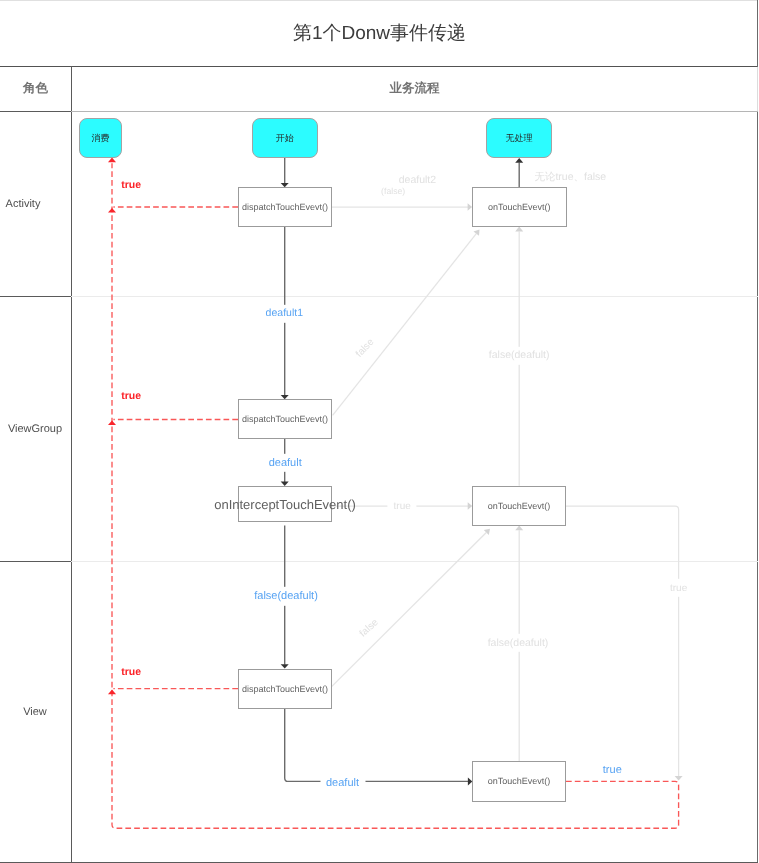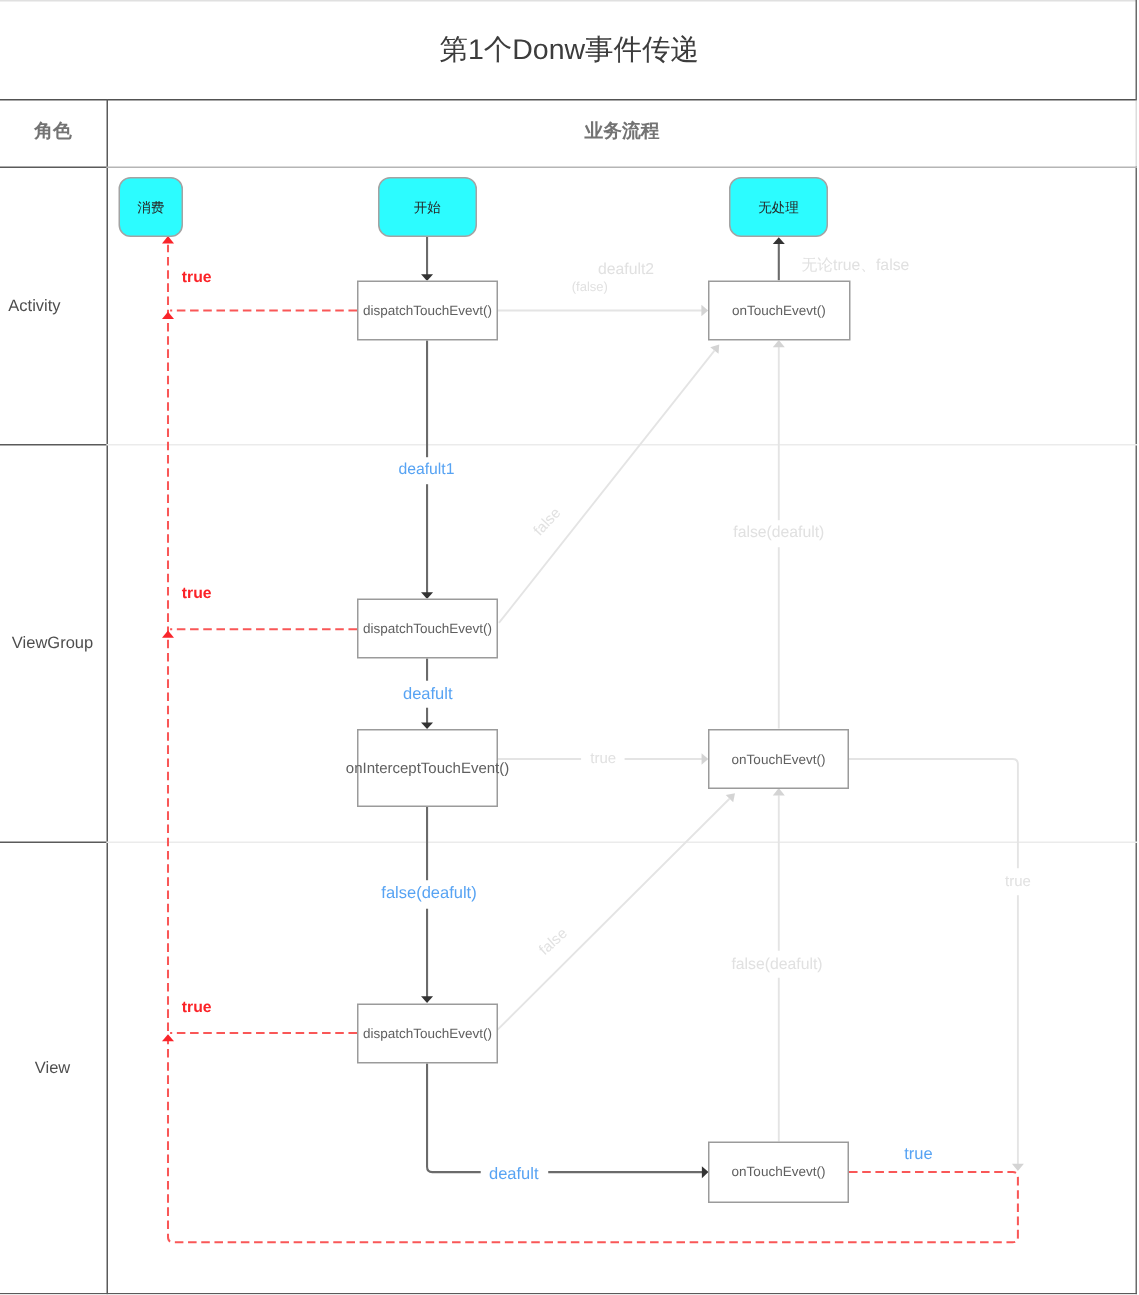--- a/index.html
+++ b/index.html
@@ -97,21 +97,21 @@
   </svg>
 
   <div class="node cyan" style="left:79px;top:118px;width:43px;height:40px;">消费</div>
   <div class="node cyan" style="left:252px;top:118px;width:65.5px;height:40px;">开始</div>
   <div class="node cyan" style="left:486px;top:118px;width:66px;height:40px;">无处理</div>
 
   <div class="node proc" style="left:238px;top:187px;width:94px;height:40px;">dispatchTouchEvevt()</div>
   <div class="node proc" style="left:472px;top:187px;width:94.5px;height:40px;">onTouchEvevt()</div>
 
   <div class="node proc" style="left:238px;top:399px;width:94px;height:40px;">dispatchTouchEvevt()</div>
-  <div class="node proc" style="left:238px;top:486px;width:94px;height:52px;font-size:10px;">onInterceptTouchEvent()</div>
+  <div class="node proc" style="left:238px;top:486px;width:94px;height:36px;font-size:13px;">onInterceptTouchEvent()</div>
   <div class="node proc" style="left:472px;top:486px;width:94px;height:40px;">onTouchEvevt()</div>
 
   <div class="node proc" style="left:238px;top:668.5px;width:94px;height:40px;">dispatchTouchEvevt()</div>
   <div class="node proc" style="left:472px;top:761.2px;width:94px;height:40.5px;">onTouchEvevt()</div>
 
   <div class="lbl red" style="left:131.1px;top:185.2px;">true</div>
   <div class="lbl red" style="left:131.1px;top:396.5px;">true</div>
   <div class="lbl red" style="left:131.1px;top:672.7px;">true</div>
 
   <div class="lbl blue" style="left:284.3px;top:313.5px;font-size:10.5px;">deafult1</div>

